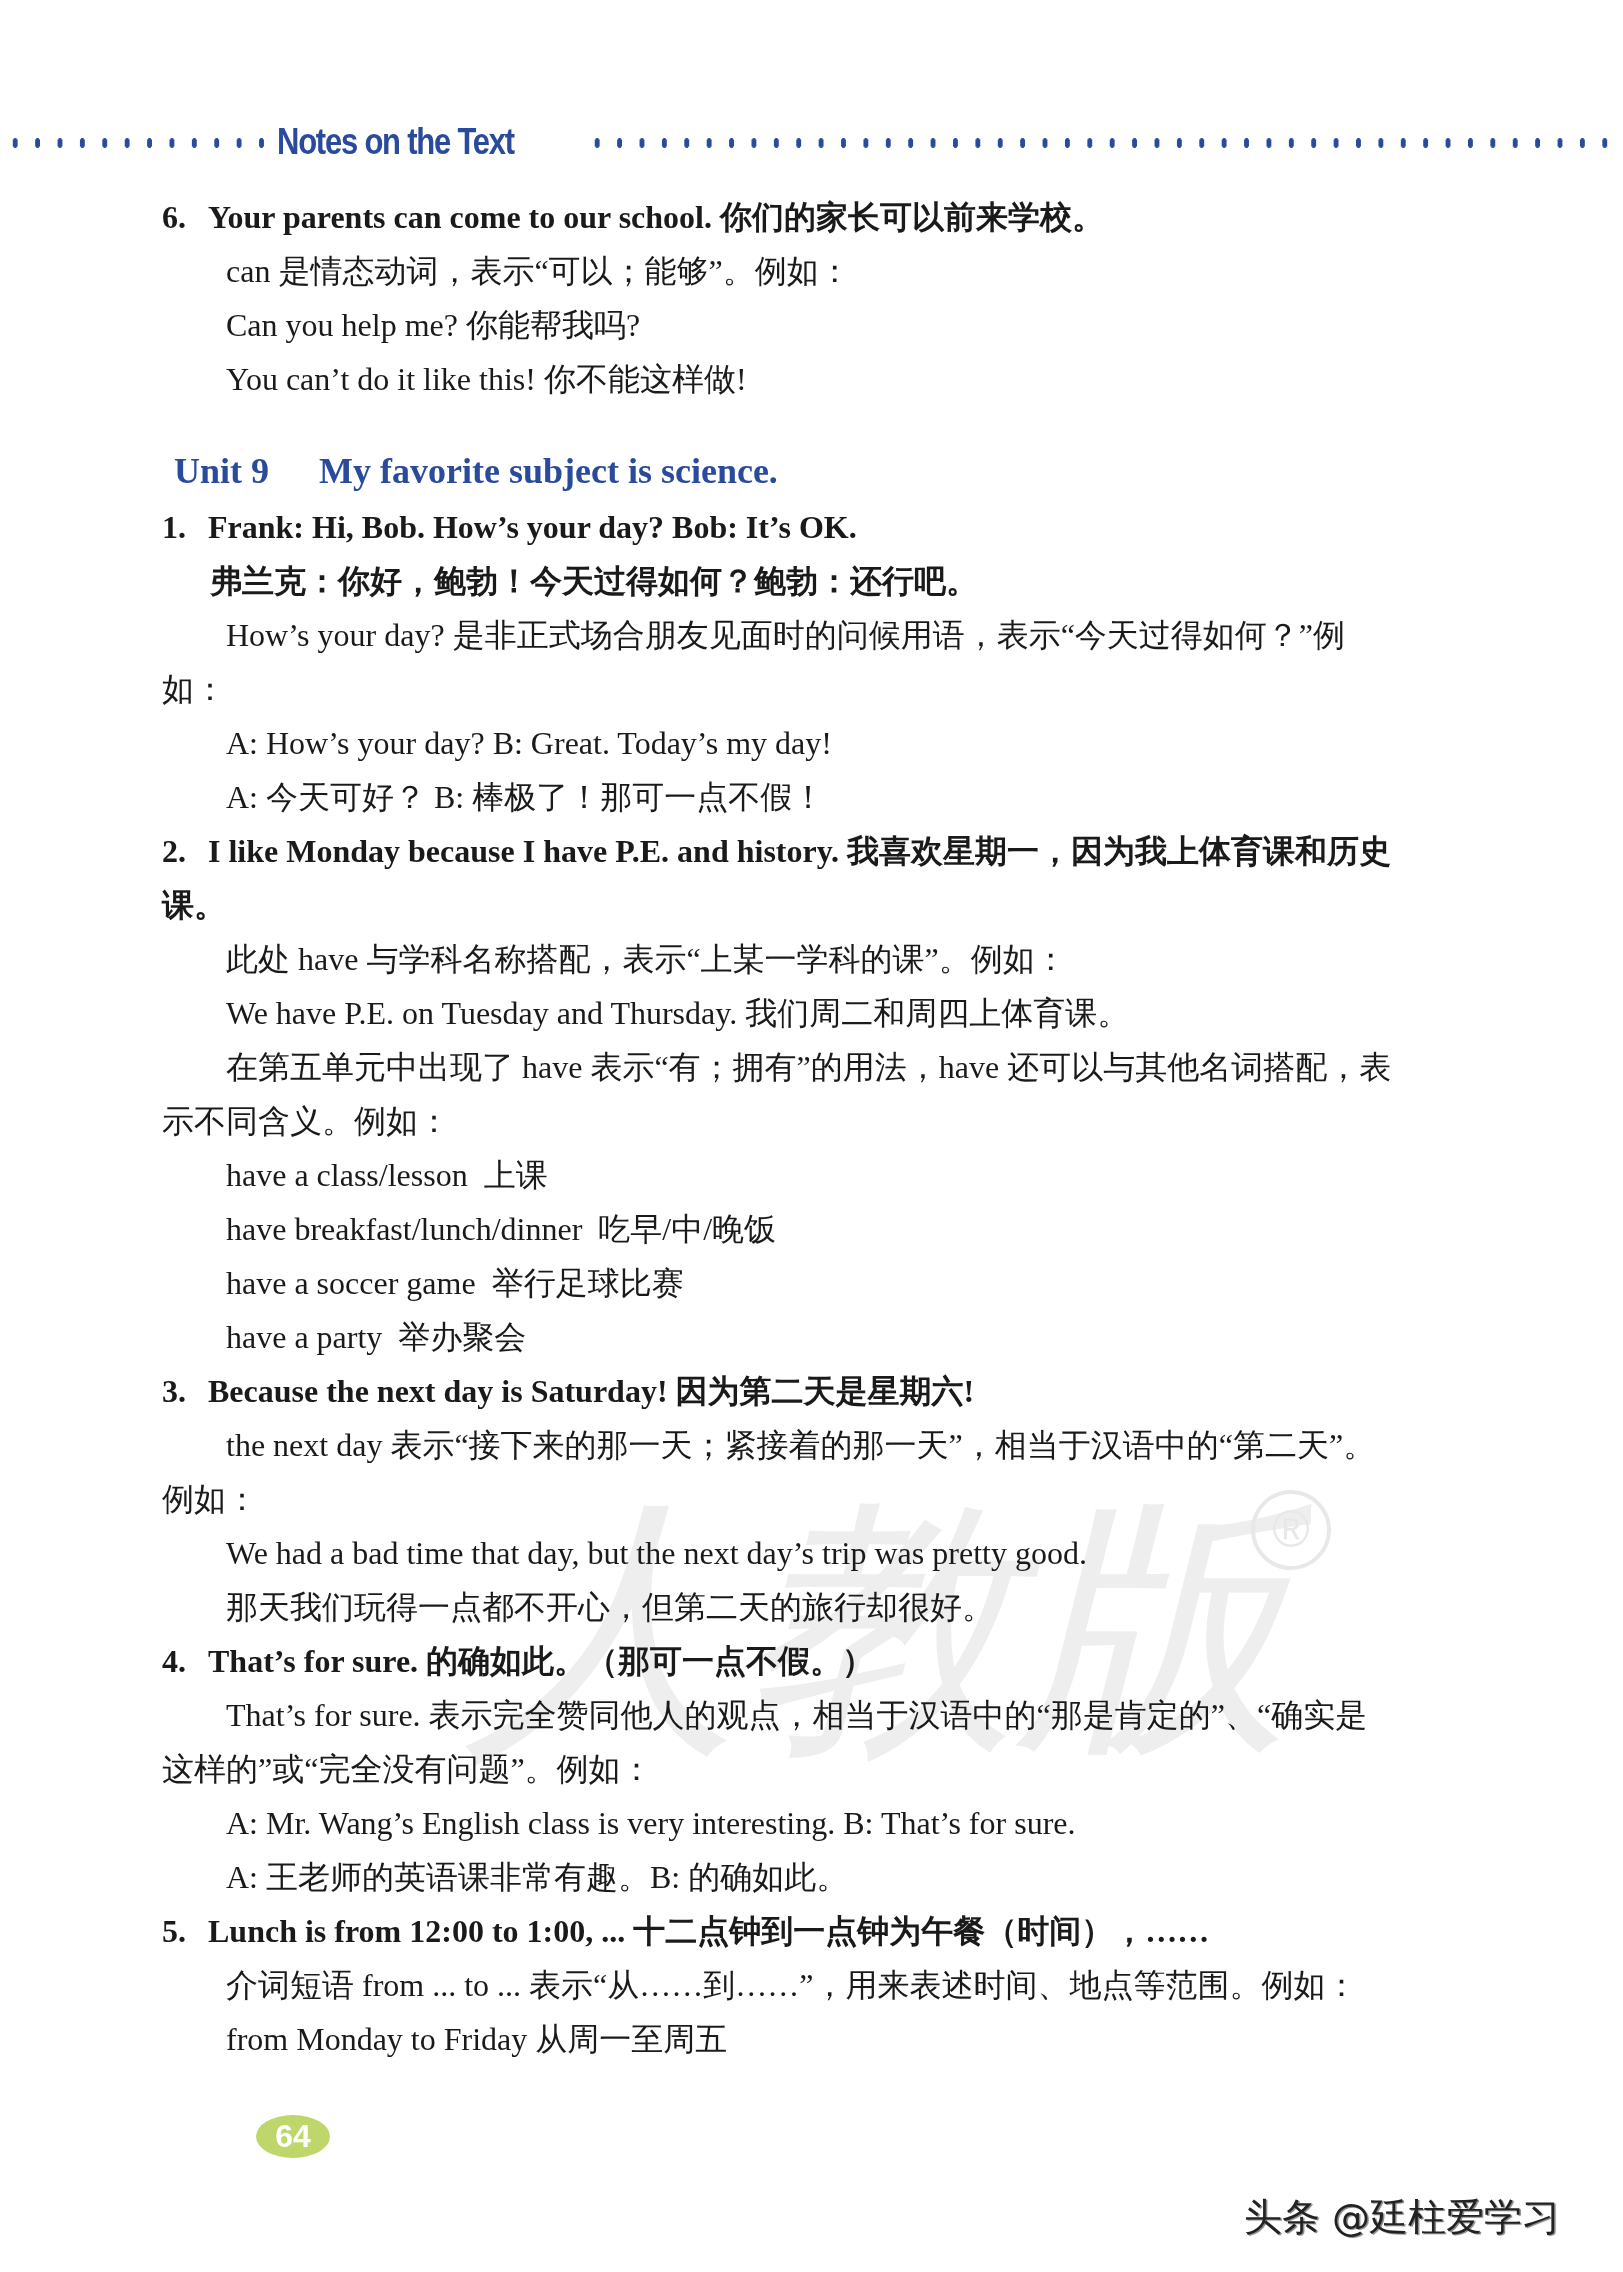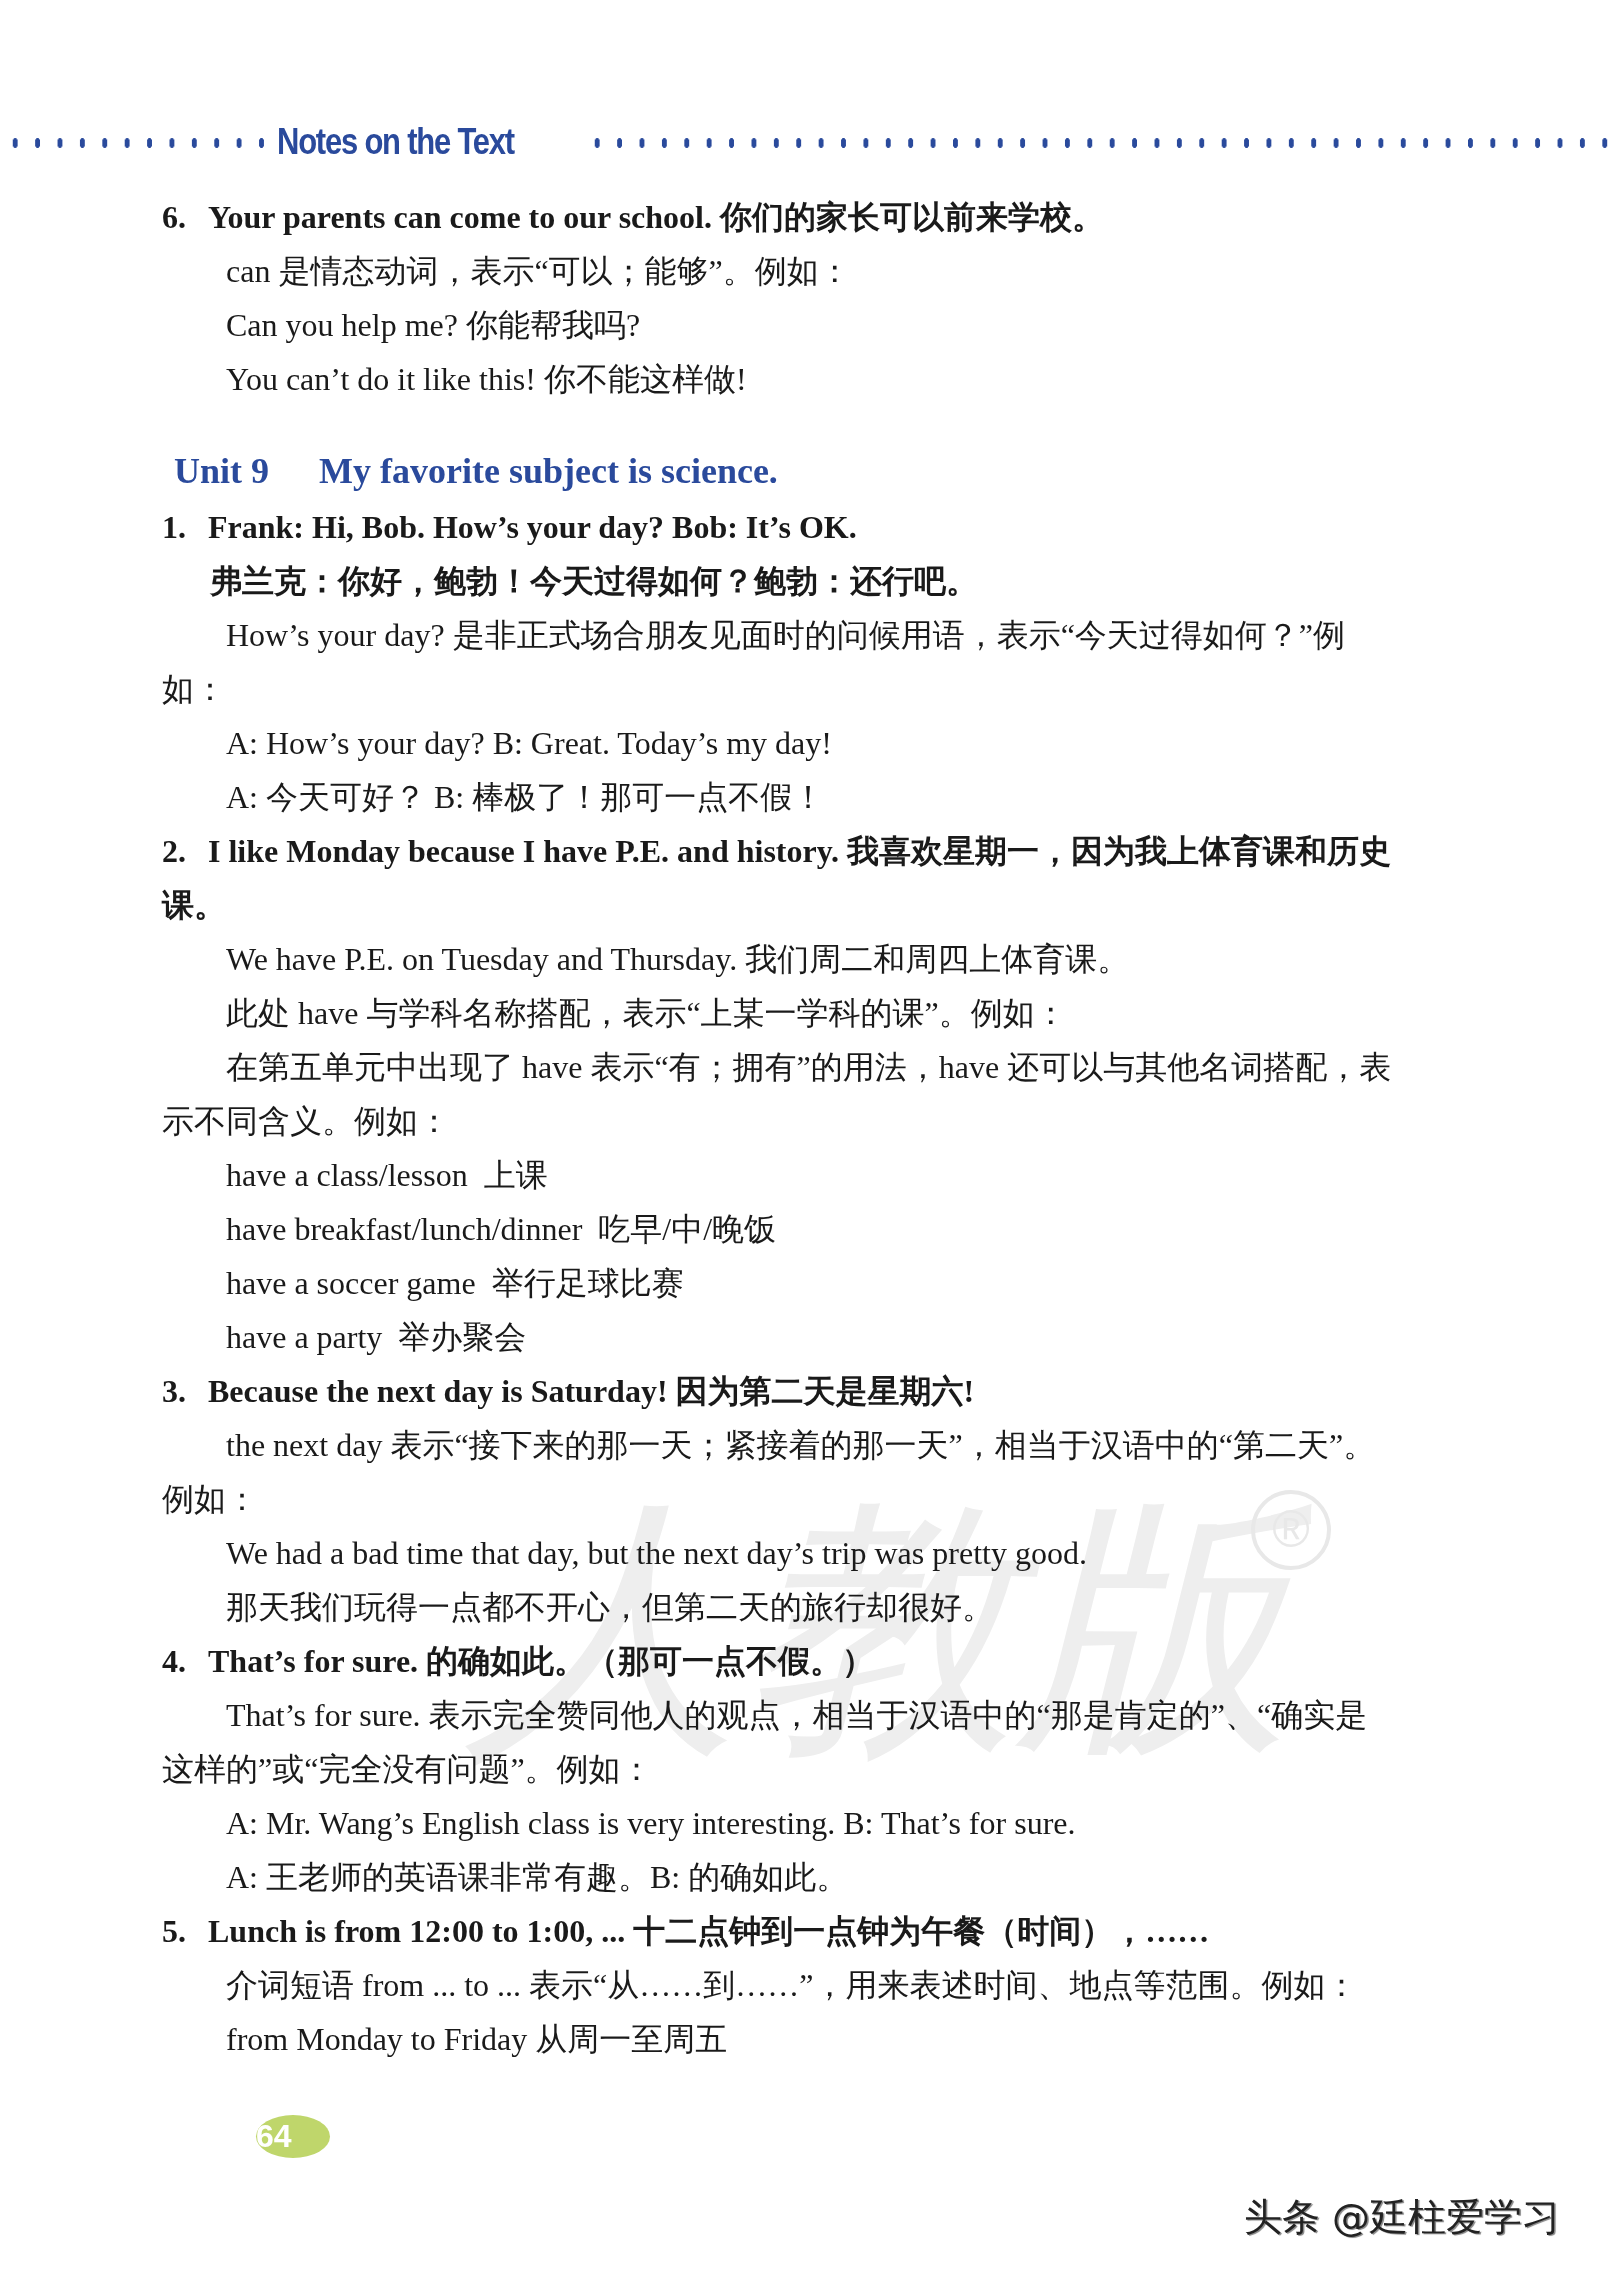--- a/index.html
+++ b/index.html
@@ -47,21 +47,21 @@
   .reg {
     position: absolute; left: 1251px; top: 1490px; width: 72px; height: 72px;
     border: 4.3px solid #e8e8e8; border-radius: 50%; color: #e8e8e8;
     font-family: "Liberation Sans", sans-serif; font-size: 51px; text-align: center; line-height: 72px;
   }
   .content { z-index: 1; }
   .page-num {
     position: absolute; left: 256px; top: 2115px; width: 74px; height: 43px;
     border-radius: 50%; background: #bfd66b; color: #ffffff;
     font-family: "Liberation Sans", sans-serif; font-weight: bold; font-size: 32px;
-    text-align: left; line-height: 43px;
+    text-align: center; line-height: 43px;
   }
   .credit {
     position: absolute; left: 1244px; top: 2192px;
     font-family: "DejaVu Sans", sans-serif; font-size: 38px; color: #222;
     text-shadow: 1.4px 1.4px 0.7px #888; white-space: nowrap;
   }
 </style>
 </head>
 <body>
 
@@ -91,22 +91,22 @@
     <span class="num">1.</span><span>Frank: Hi, Bob. How’s your day?  Bob: It’s OK.</span>
   </div>
   <div class="line bold indent-cn">弗兰克：你好，鲍勃！今天过得如何？鲍勃：还行吧。</div>
   <div class="para wrap">How’s your day? 是非正式场合朋友见面时的问候用语，表示“今天过得如何？”例如：</div>
   <div class="line indent">A: How’s your day? B: Great. Today’s my day!</div>
   <div class="line indent">A: 今天可好？ B: 棒极了！那可一点不假！</div>
 
   <div class="line bold wrap">
     <span class="num">2.</span><span>I like Monday because I have P.E. and history.</span> <span>我喜欢星期一，因为我上体育课和历史课。</span>
   </div>
+  <div class="line indent">此处 have 与学科名称搭配，表示“上某一学科的课”。例如：</div>
   <div class="line indent">We have P.E. on Tuesday and Thursday. 我们周二和周四上体育课。</div>
-  <div class="line indent">此处 have 与学科名称搭配，表示“上某一学科的课”。例如：</div>
   <div class="para wrap">在第五单元中出现了 have 表示“有；拥有”的用法，have 还可以与其他名词搭配，表示不同含义。例如：</div>
   <div class="line indent"><span>have a class/lesson</span>&nbsp;&nbsp;<span>上课</span></div>
   <div class="line indent"><span>have breakfast/lunch/dinner</span>&nbsp;&nbsp;<span>吃早/中/晚饭</span></div>
   <div class="line indent"><span>have a soccer game</span>&nbsp;&nbsp;<span>举行足球比赛</span></div>
   <div class="line indent"><span>have a party</span>&nbsp;&nbsp;<span>举办聚会</span></div>
 
   <div class="line bold">
     <span class="num">3.</span><span>Because the next day is Saturday!</span> <span>因为第二天是星期六!</span>
   </div>
   <div class="para wrap">the next day 表示“接下来的那一天；紧接着的那一天”，相当于汉语中的“第二天”。例如：</div>

